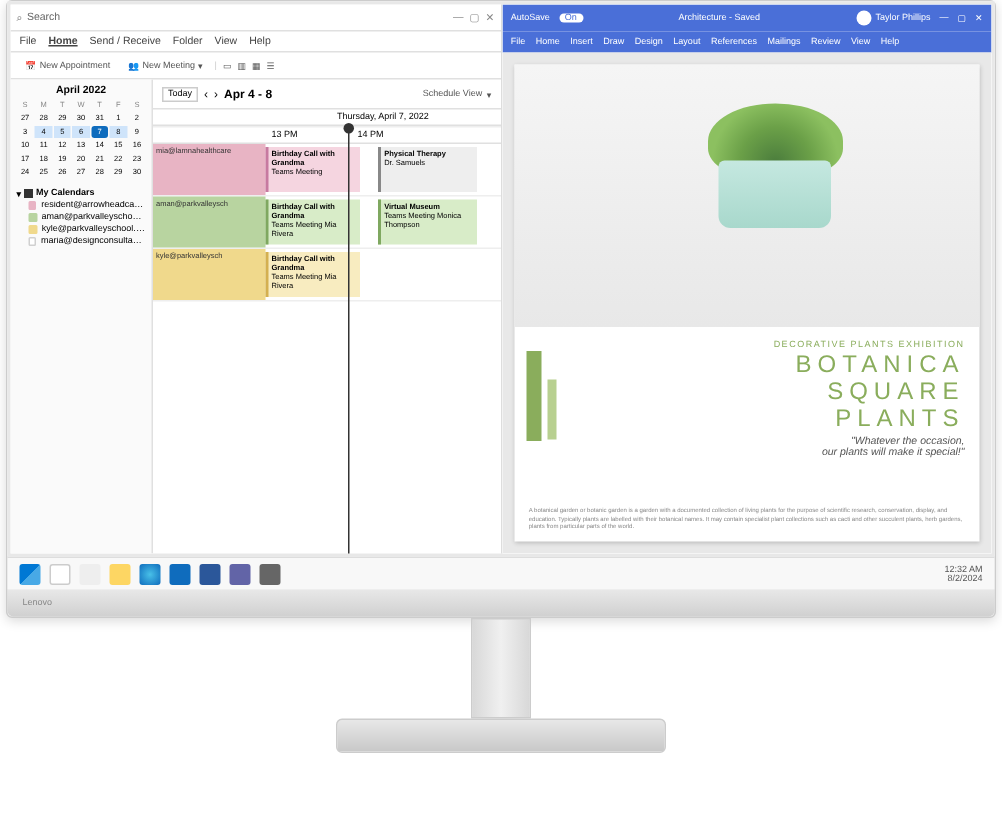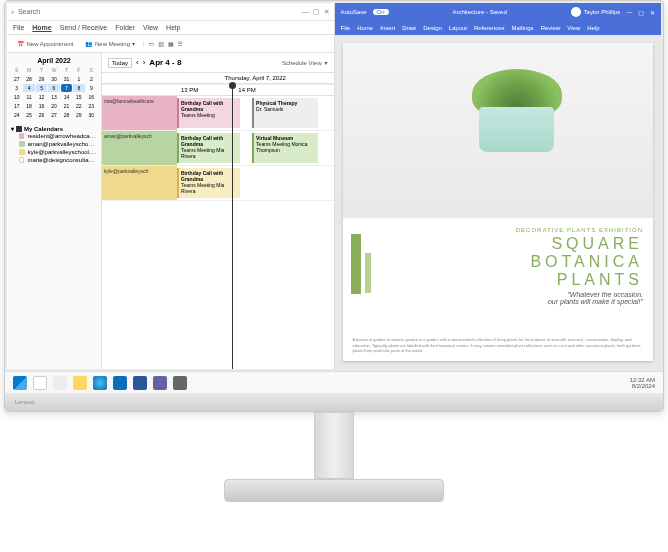--- a/index.html
+++ b/index.html
@@ -275,22 +275,22 @@
             <div class="pot">
               <div class="plant"></div>
               <div class="cup"></div>
             </div>
           </div>
           <div class="greenbar"></div>
           <div class="greenbar2"></div>
           <div class="title-block">
             <div class="sub">DECORATIVE PLANTS EXHIBITION</div>
             <div class="main" id="title-lines">
+                <div>BOTANICA</div>
                 <div>SQUARE</div>
-                <div>BOTANICA</div>
                 <div>PLANTS</div>
               </div>
           </div>
           <div class="quote" id="quote">"Whatever the occasion,<br>our plants will make it special!"</div>
           <div class="body-text">A botanical garden or botanic garden is a garden with a documented collection of living plants for the purpose of scientific research, conservation, display, and education. Typically plants are labelled with their botanical names. It may contain specialist plant collections such as cacti and other succulent plants, herb gardens, plants from particular parts of the world.</div>
         </div>
       </div>
     </div>
 
   </div>

